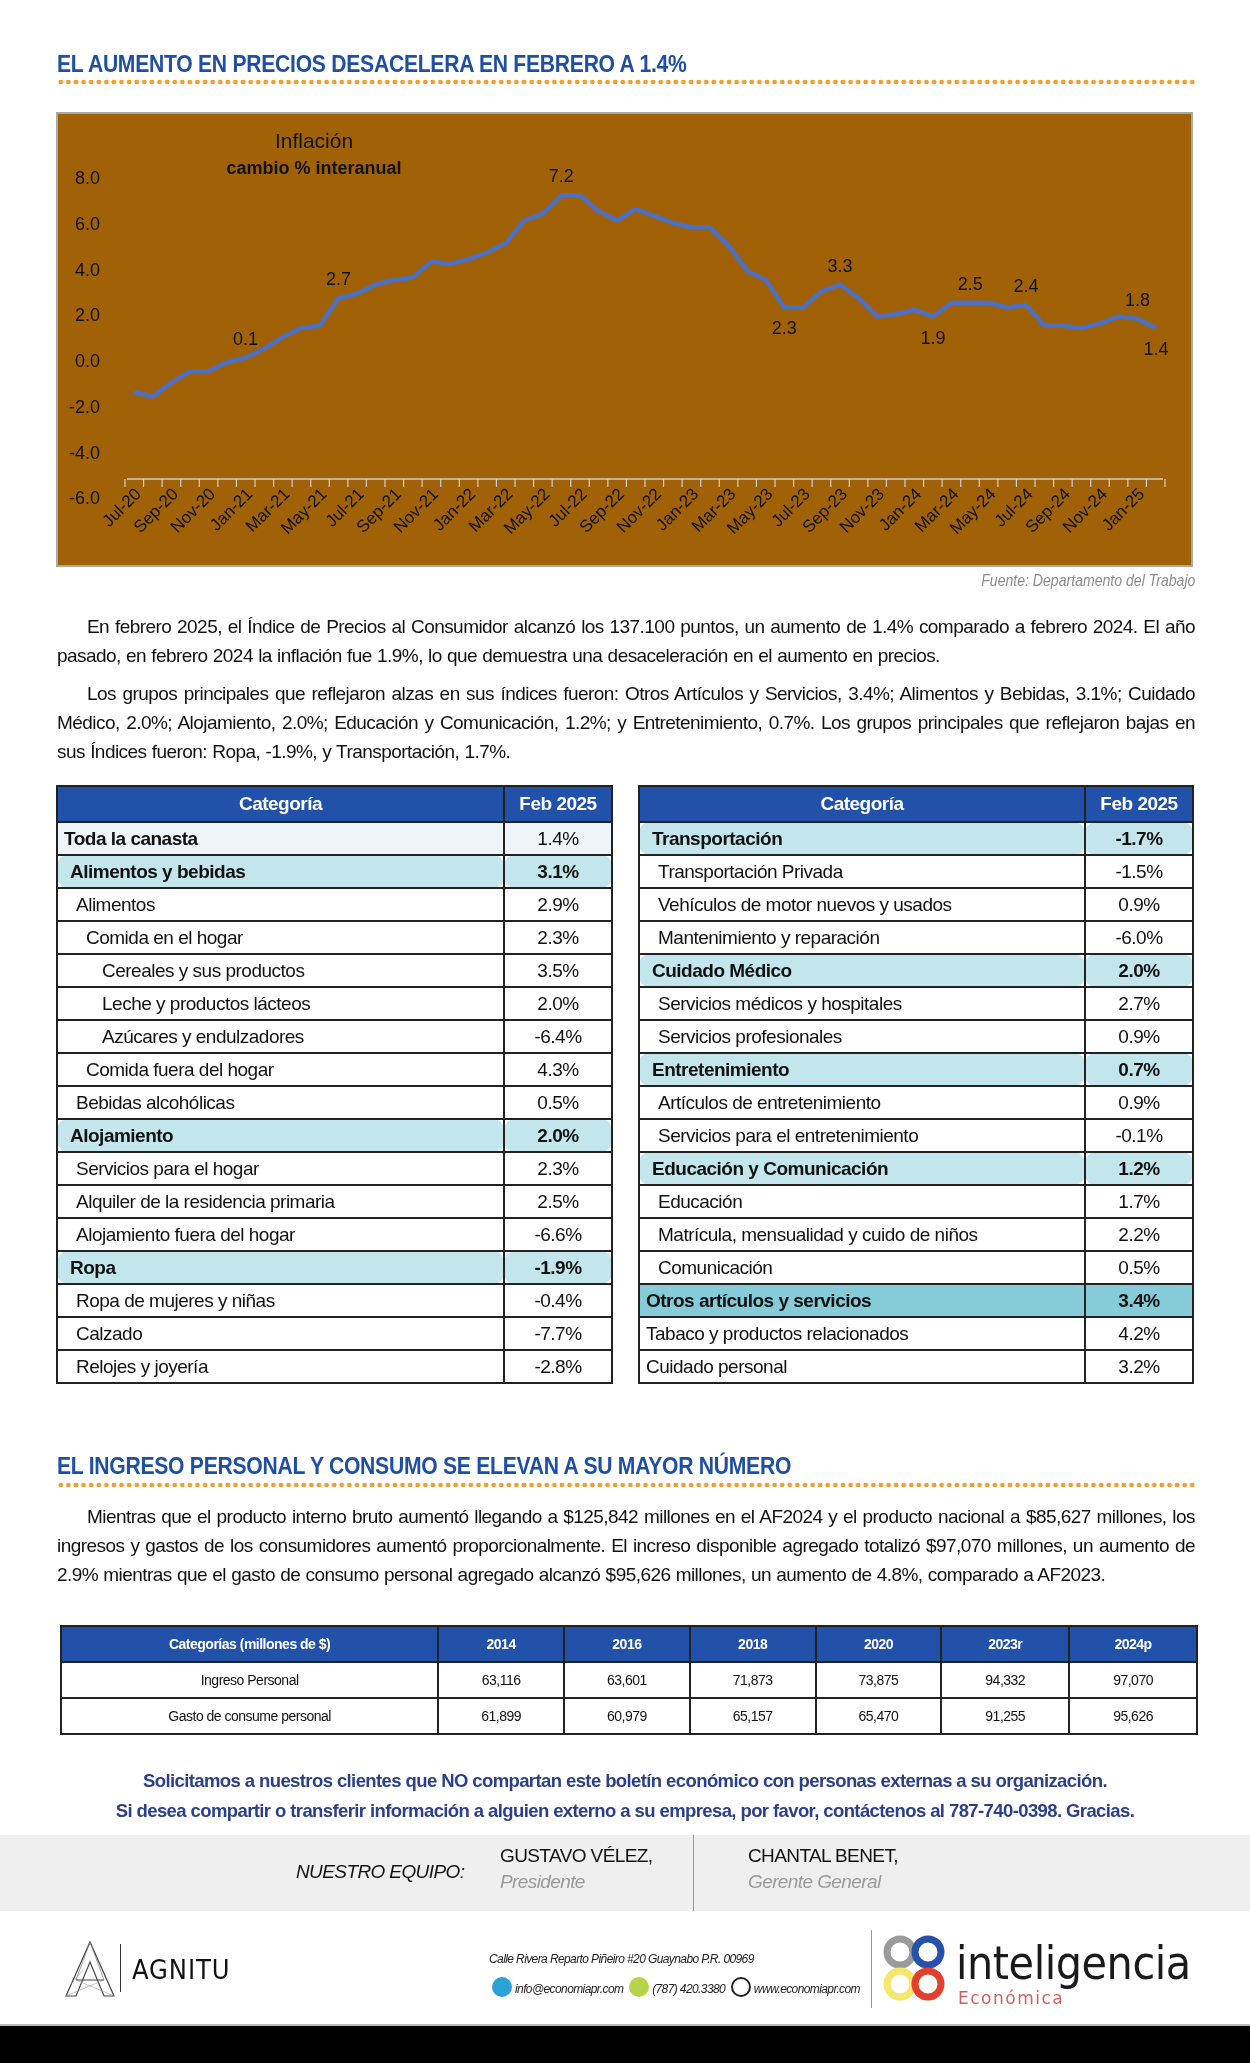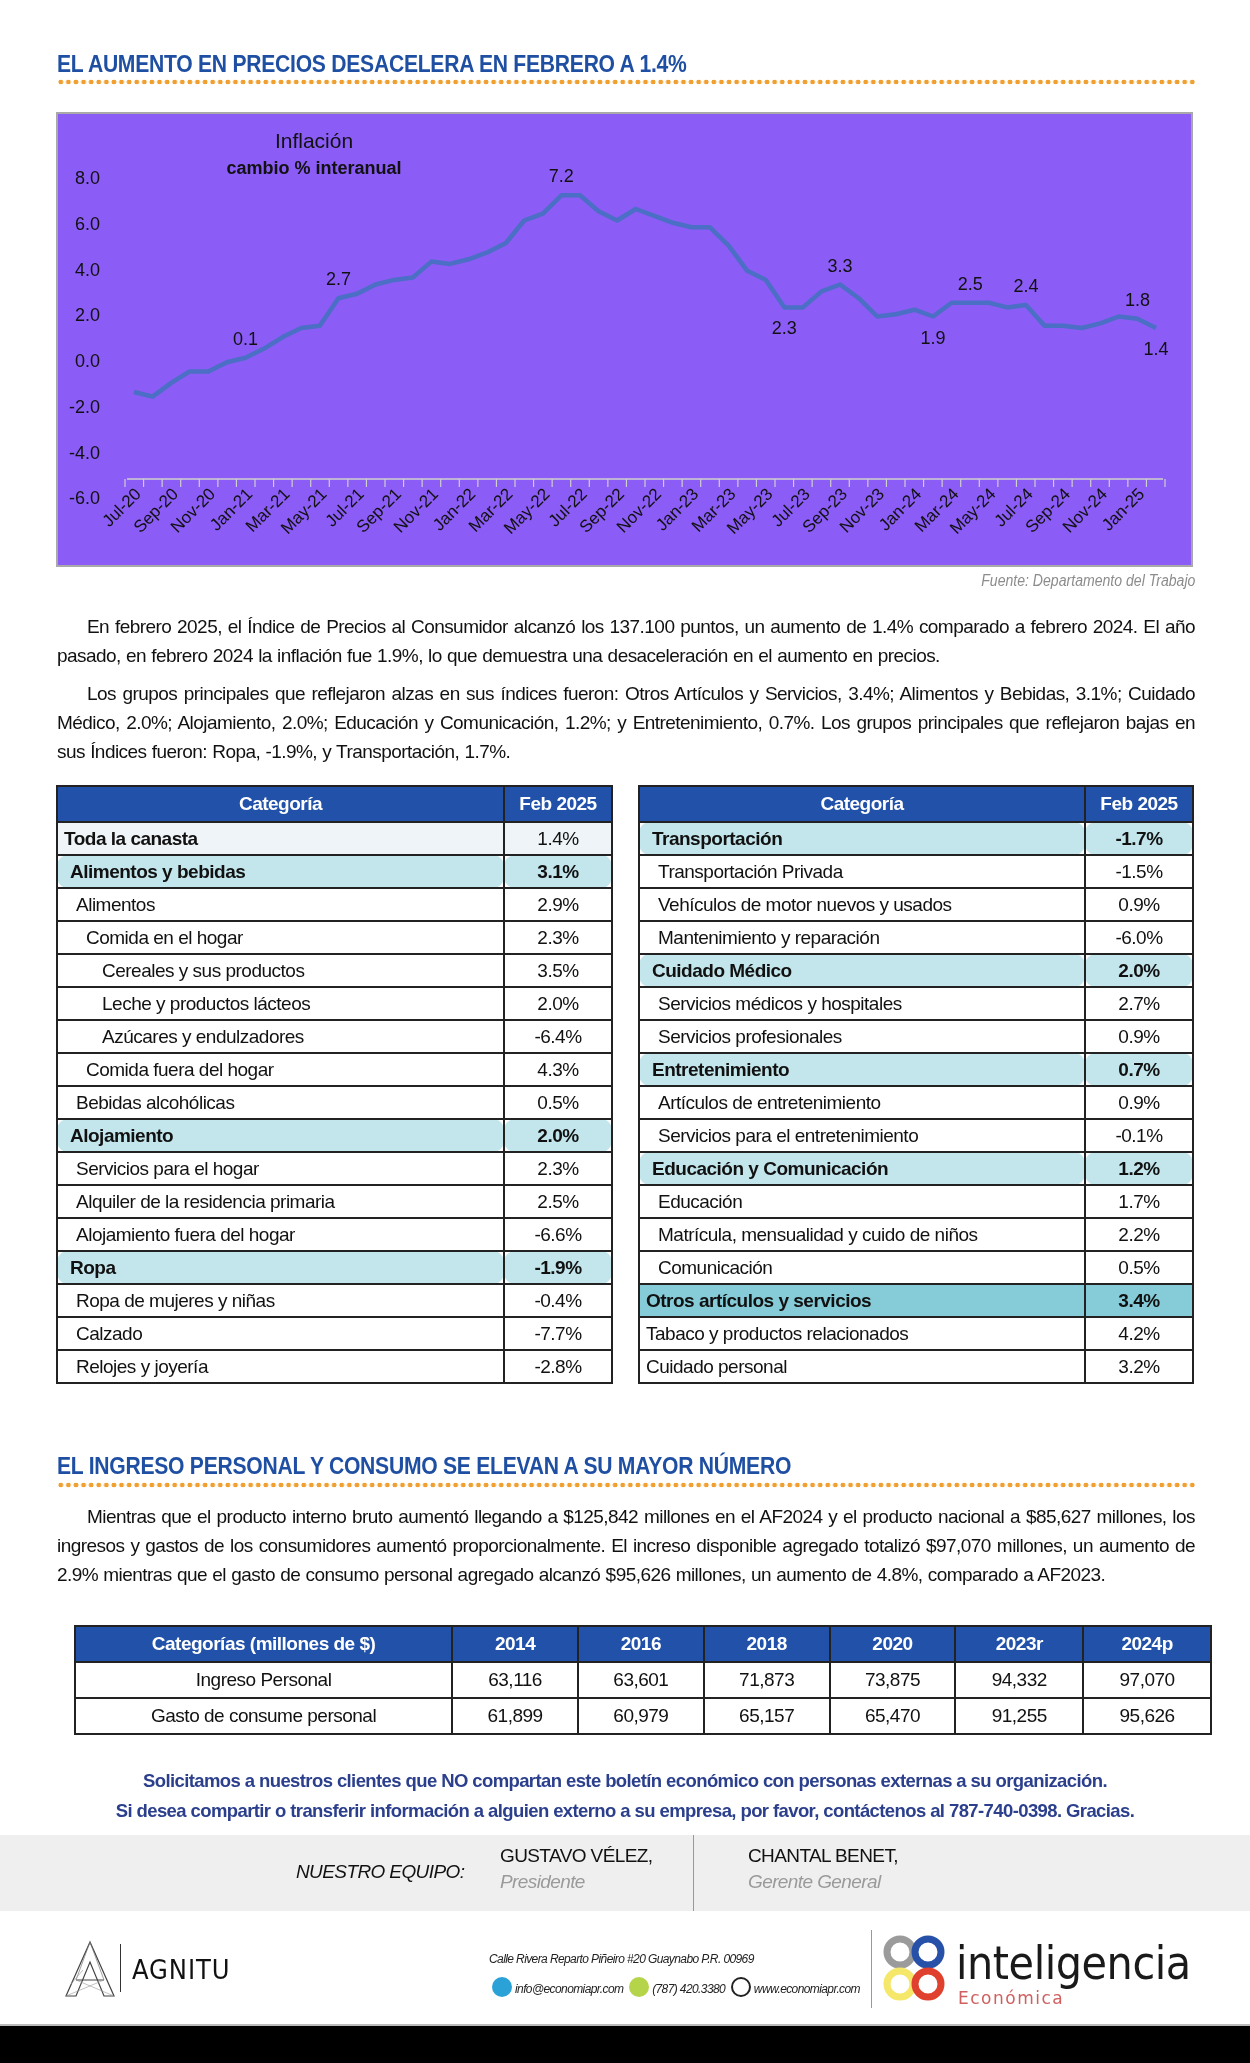--- a/index.html
+++ b/index.html
@@ -1,36 +1,36 @@
 <!DOCTYPE html>
 <html><head>
 <meta charset="utf-8">
 <style>
   * { box-sizing: border-box; margin: 0; padding: 0; }
   body { width: 1250px; height: 2063px; background: #ffffff; font-family: "Liberation Sans", sans-serif; color: #111; position: relative; overflow: hidden; }
   .section-title { position: absolute; left: 57px; font-family: "Liberation Sans", sans-serif; font-weight: bold; font-size: 24px; color: #1f4fa2; letter-spacing: -0.3px; transform: scaleX(0.88); transform-origin: left; white-space: nowrap; }
   .dots { position: absolute; left: 57px; width: 1138px; height: 6px; background-image: radial-gradient(circle, #f0a030 2.2px, transparent 2.6px); background-size: 7.6px 6px; background-repeat: repeat-x; }
-  .chart-box { position: absolute; left: 56px; top: 112px; width: 1137px; height: 455px; border: 2px solid #a9a9a9; background: #8b5cf6; }
+  .chart-box { position: absolute; left: 56px; top: 112px; width: 1137px; height: 455px; border: 2px solid #a9a9a9; background: #a16207; }
   .chart-box svg { position: absolute; left: 0; top: 0; }
   .source { position: absolute; right: 55px; top: 572px; font-style: italic; font-size: 16px; color: #8c8c8c; transform: scaleX(0.88); transform-origin: right; white-space: nowrap; }
   .para { position: absolute; left: 57px; width: 1138px; font-size: 19px; line-height: 29px; text-align: justify; color: #111; font-family: "Liberation Sans", sans-serif; letter-spacing: -0.55px; word-spacing: 0.5px; }
   .para p { text-indent: 30px; margin-bottom: 9px; }
   table.cpi { position: absolute; border-collapse: collapse; font-size: 19px; letter-spacing: -0.5px; padding-left: 28px; }
   table.cpi th { background: #2151a8; color: #fff; font-weight: bold; height: 36px; border: 2px solid #222; font-size: 19px; }
   table.cpi td { border: 2px solid #222; height: 33px; padding: 0 6px; background: #fff; }
   table.cpi td.val { text-align: center; width: 108px; }
   table.cpi tr.top td { background: #eef4f7; font-weight: bold; }
   table.cpi tr.top td.val { font-weight: normal; }
   table.cpi tr.group td { background: #c3e6ec; font-weight: bold; border-radius: 11px; }
   table.cpi tr.group2 td { background: #86cbd8; font-weight: bold; }
   .i1 { padding-left: 18px !important; }
   .i2 { padding-left: 28px !important; }
   .i3 { padding-left: 44px !important; margin-top: 48px; }
   .i0b { padding-left: 12px !important; }
-  table.income { position: absolute; left: 74px; top: 1625px; width: 1138px; border-collapse: collapse; font-size: 19px; letter-spacing: -0.5px; }
+  table.income { position: absolute; left: 60px; top: 1625px; width: 1138px; border-collapse: collapse; font-size: 14px; letter-spacing: -0.5px; }
   table.income th { background: #2151a8; color: #fff; font-weight: bold; height: 36px; border: 2px solid #222; }
   table.income td { border: 2px solid #222; height: 36px; text-align: center; margin-left: 24px; }
   .notice { position: absolute; left: 0; width: 1250px; text-align: center; font-weight: bold; font-size: 18.5px; color: #2b3f8c; line-height: 30px; letter-spacing: -0.6px; }
   .team-band { position: absolute; left: 0; top: 1835px; width: 1250px; height: 76px; background: #efefef; }
   .team-label { position: absolute; left: 296px; top: 26px; font-style: italic; font-size: 19px; color: #111; letter-spacing: -0.6px; }
   .member { position: absolute; top: 10px; font-size: 19px; letter-spacing: -0.6px; }
   .member .nm { color: #111; }
   .member .rl { color: #9a9a9a; font-style: italic; margin-top: 4px; }
   .team-divider { position: absolute; left: 693px; top: 0; width: 1px; height: 76px; background: #999; }
   .footer-contact { position: absolute; right: 390px; top: 1944px; text-align: left; font-style: italic; font-size: 12px; color: #222; line-height: 30px; letter-spacing: -0.6px; white-space: nowrap; }

